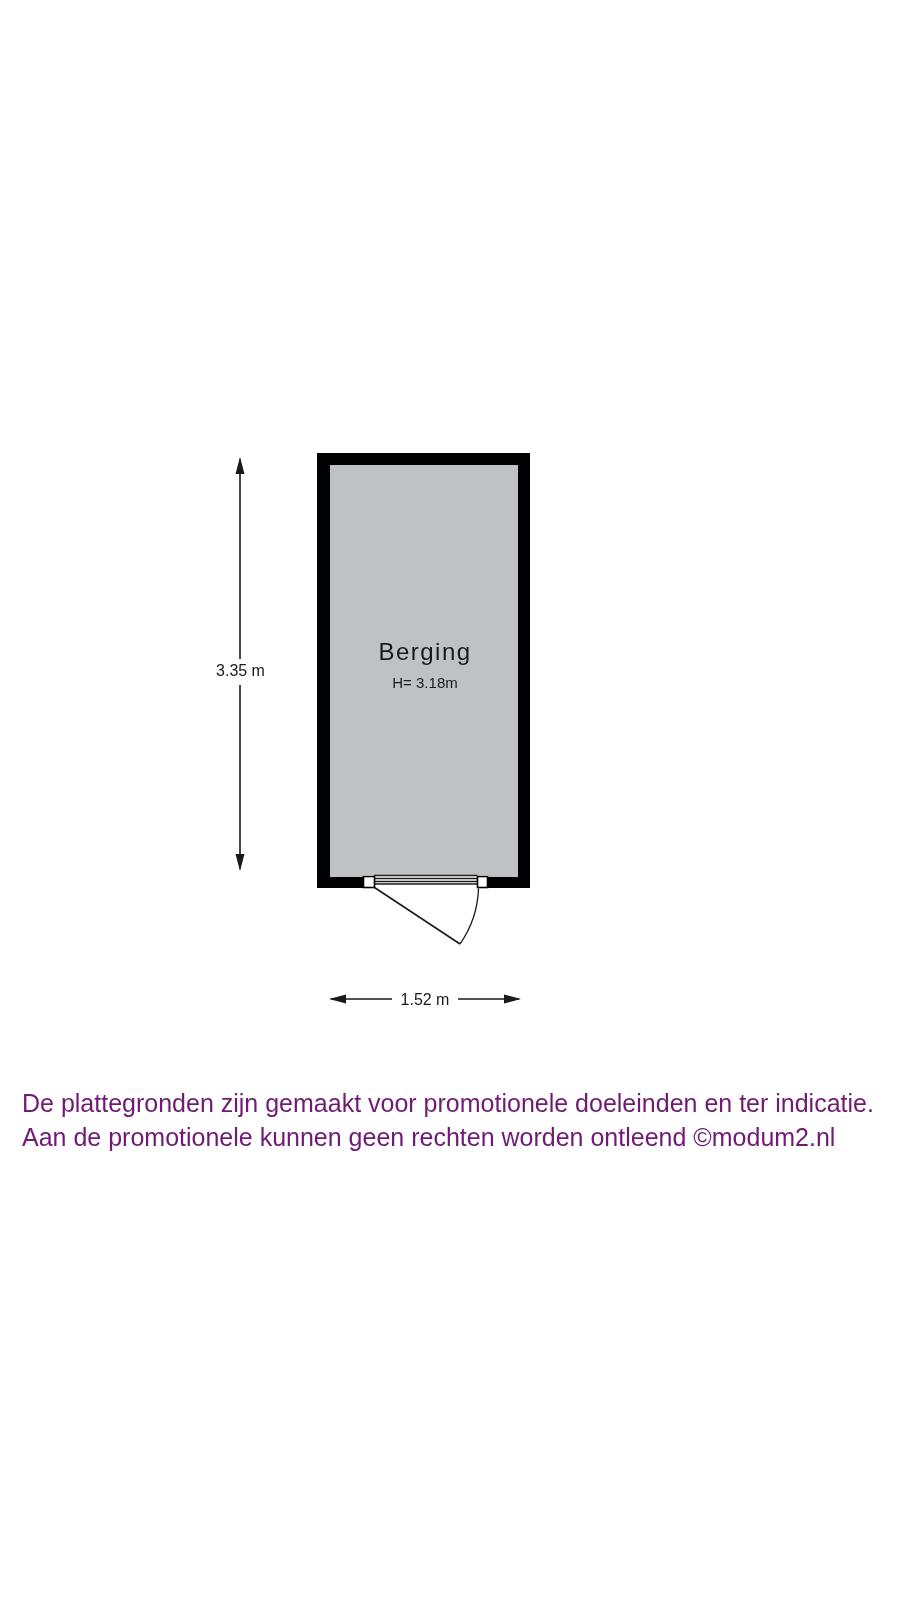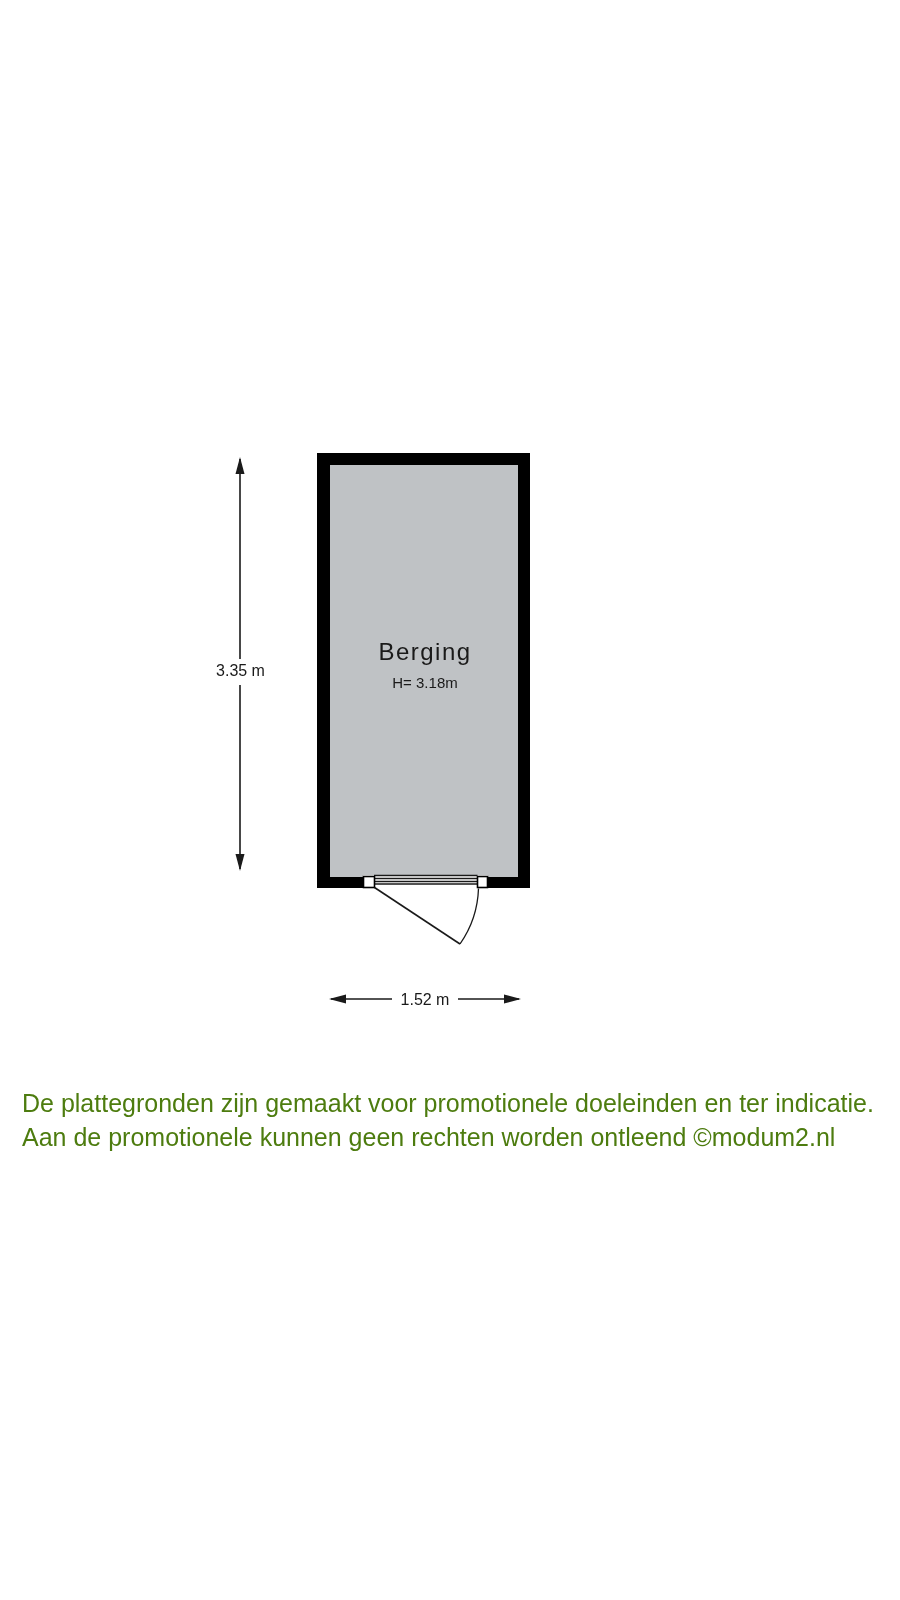--- a/index.html
+++ b/index.html
@@ -48,21 +48,21 @@
     font-size: 16px;
     text-anchor: middle;
   }
   .disclaimer {
     position: absolute;
     left: 22px;
     top: 1086px;
     width: 878px;
     font-size: 25px;
     line-height: 34px;
-    color: #4d7c0f;
+    color: #701a75;
     white-space: nowrap;
   }
 </style>
 </head>
 <body>
 
 <div class="canvas">
 
   <svg width="900" height="1600" viewBox="0 0 900 1600">
 

